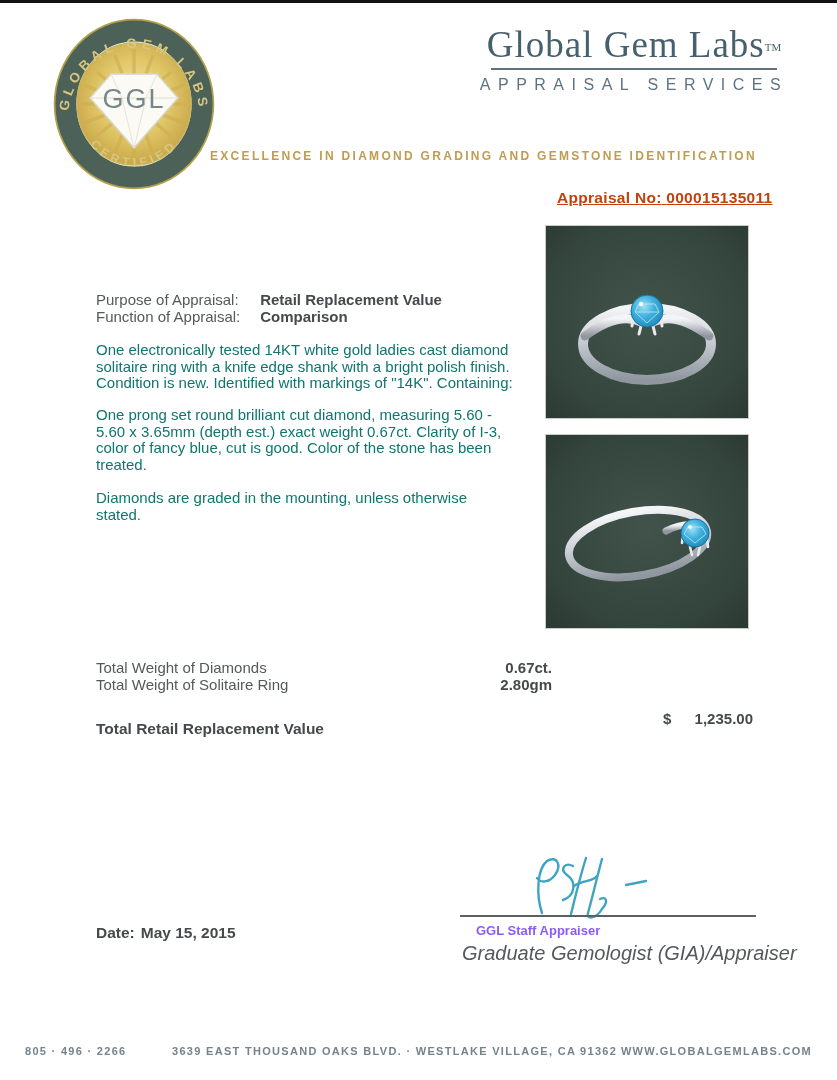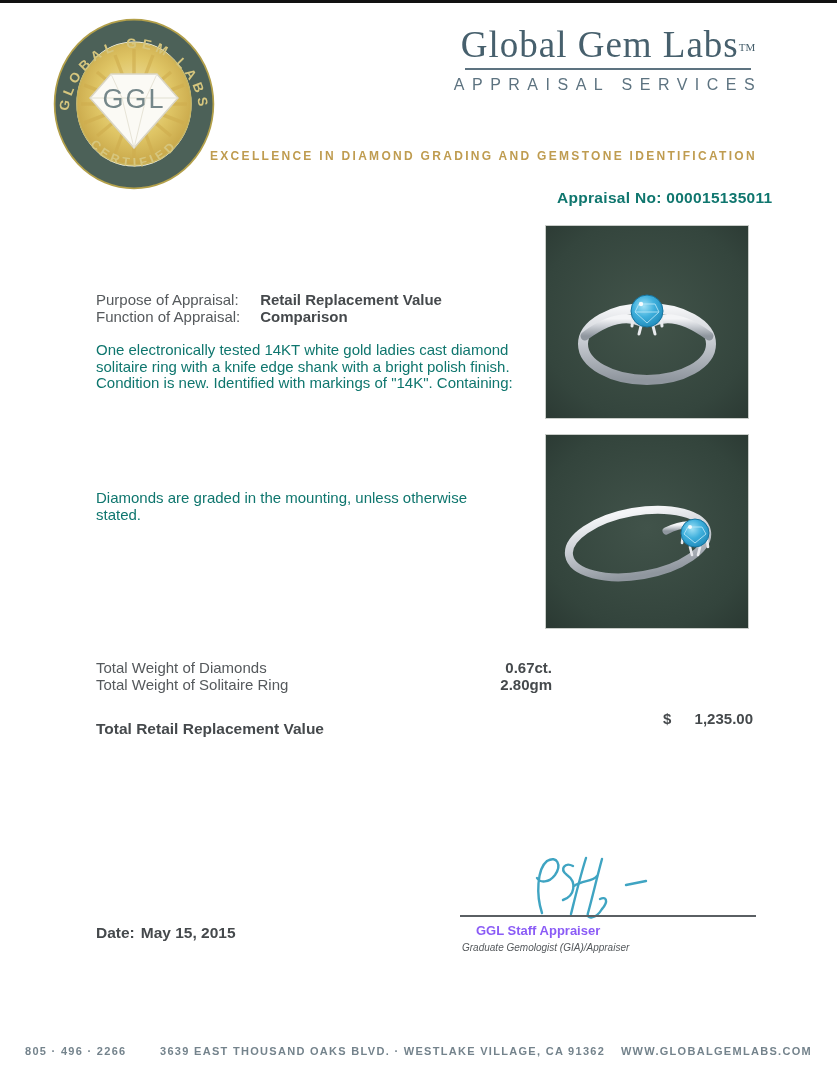--- a/index.html
+++ b/index.html
@@ -5,41 +5,41 @@
   * { margin:0; padding:0; box-sizing:border-box; }
   html,body { background:#e8e8e8; }
   body { font-family:"Liberation Sans", sans-serif; }
   .page {
     position:relative; width:837px; height:1080px; margin:0 auto;
     background:#ffffff; overflow:hidden;
     border-top:3px solid #111111;
   }
   
   .seal { position:absolute; left:52px; top:14px; width:164px; height:174px; }
-  .brand-block { position:absolute; left:450px; top:22px; width:316px; text-align:center; }
+  .brand-block { position:absolute; left:476px; top:22px; width:316px; text-align:center; }
   .brand-name {
     font-family:"Liberation Serif", serif; font-size:37px; color:#47606d;
     letter-spacing:1px; line-height:40px; white-space:nowrap;
   }
   .brand-tm { font-size:11px; vertical-align:top; position:relative; top:2px; letter-spacing:0; }
   .brand-rule { height:2px; background:#5d7380; width:286px; margin:3px auto 0 auto; }
   .brand-subtitle {
     margin-top:6px; font-size:16px; letter-spacing:7.5px; color:#5d7380; white-space:nowrap;
   }
   .report-title {
     position:absolute; left:206px; top:104px; font-size:33px; font-weight:bold;
     letter-spacing:9px; word-spacing:26px; color:#5d7380; white-space:nowrap;
   }
   .report-tagline {
     position:absolute; left:210px; top:146px; font-size:12px; font-weight:bold;
     letter-spacing:2.3px; color:#bf9c50; white-space:nowrap;
   }
   .appraisal-no {
     position:absolute; left:557px; top:186px; font-size:15.5px; font-weight:bold;
-    color:#0f766e; letter-spacing:.3px; white-space:nowrap;
+    color:#c2410c; letter-spacing:.3px; white-space:nowrap;text-decoration:underline;
   }
   
   .photo { position:absolute; width:202px; box-shadow:0 0 0 1px #c9cdc9; }
   .photo1 { left:546px; top:223px; height:192px; }
   .photo2 { left:546px; top:432px; height:193px; }
   .photo svg { display:block; width:100%; height:100%; }
   
   .kv-row { position:absolute; left:96px; white-space:nowrap; font-size:15px; color:#55595c; }
   .kv-label { display:inline-block; width:160px; }
   .kv-value { font-weight:bold; color:#45494c; }
@@ -49,27 +49,27 @@
   
   .tot-label { position:absolute; left:96px; font-size:15px; color:#55595c; white-space:nowrap; }
   .tot-value { position:absolute; left:468px; width:84px; text-align:right; font-size:15px; font-weight:bold; color:#45494c; }
   .grand-label { position:absolute; left:96px; top:707px; font-size:15.5px; font-weight:bold; color:#45494c; white-space:nowrap;margin-top:10px; }
   .grand-cur { position:absolute; left:663px; top:707px; font-size:15px; font-weight:bold; color:#45494c; }
   .grand-val { position:absolute; right:84px; top:707px; font-size:15px; font-weight:bold; color:#45494c; }
   
   .sig-scribble { position:absolute; left:528px; top:850px; width:136px; height:66px; }
   .sig-line { position:absolute; left:460px; top:912px; width:296px; height:2px; background:#5a5f63; }
   .sig-name { position:absolute; left:476px; top:920px; font-size:13px; font-weight:bold; color:#8b5cf6; white-space:nowrap; }
-  .sig-title { position:absolute; left:462px; top:939px; font-size:10px; font-style:italic; color:#55595c; white-space:nowrap; }
+  .sig-title { position:absolute; left:462px; top:939px; font-size:20px; font-style:italic; color:#55595c; white-space:nowrap; }
   .date-row { position:absolute; left:96px; top:921px; font-size:15.5px; font-weight:bold; color:#45494c; white-space:nowrap; }
   .date-row .dv { margin-left:6px; }
   
   .footer-item { position:absolute; top:1042px; font-size:11px; font-weight:bold; letter-spacing:1.3px; color:#74838c; white-space:nowrap; }
   .f-phone { left:25px; }
-  .f-address { left:160px;text-align:right; }
+  .f-address { left:172px;text-align:right; }
   .f-web { right:25px; }
 </style>
 </head>
 <body>
 
 <div class="page">
 
   <div class="seal">
     <svg viewBox="0 0 164 174">
       <defs>
@@ -200,20 +200,21 @@
   <div class="kv-row" style="top:288px">
     <span class="kv-label">Purpose of Appraisal:</span>
     <span class="kv-value">Retail Replacement Value</span>
   </div>
   <div class="kv-row" style="top:305px">
     <span class="kv-label">Function of Appraisal:</span>
     <span class="kv-value">Comparison</span>
   </div>
 
   <div class="para" style="top:339px">One electronically tested 14KT white gold ladies cast diamond solitaire ring with a knife edge shank with a bright polish finish. Condition is new.  Identified with markings of "14K".  Containing:</div>
+  <div class="para" style="top:404px">One prong set round brilliant cut diamond, measuring 5.60 - 5.60 x 3.65mm (depth est.) exact weight 0.67ct. Clarity of I-3, color of fancy blue, cut is good. Color of the stone has been treated.</div>
   <div class="para" style="top:487px">Diamonds are graded in the mounting, unless otherwise stated.</div>
 
   <div class="tot-label" style="top:656px">Total Weight of Diamonds</div>
   <div class="tot-value" style="top:656px">0.67ct.</div>
   <div class="tot-label" style="top:673px">Total Weight of Solitaire Ring</div>
   <div class="tot-value" style="top:673px">2.80gm</div>
 
   <div class="grand-label">Total Retail Replacement Value</div>
   <div class="grand-cur">$</div>
   <div class="grand-val">1,235.00</div>

